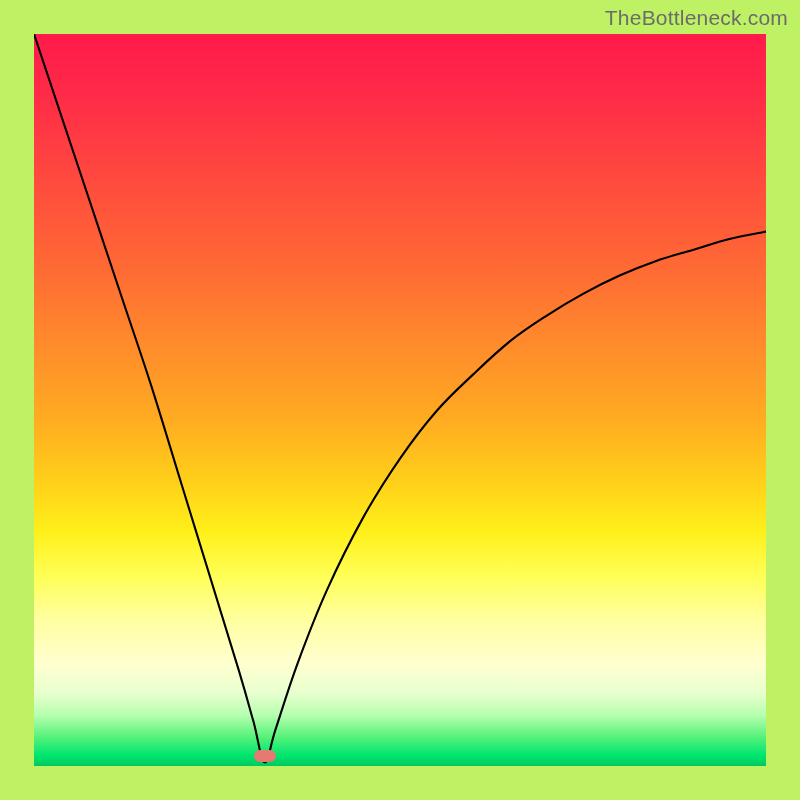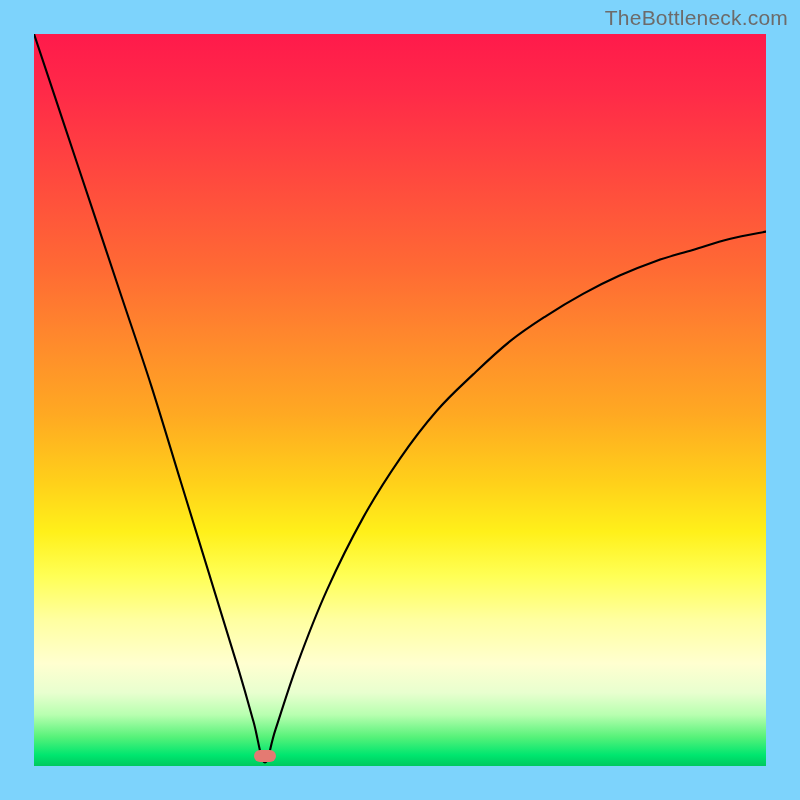--- a/index.html
+++ b/index.html
@@ -10,21 +10,21 @@
     overflow: hidden;
     background: #000;
     font-family: Arial, Helvetica, sans-serif;
   }
   .frame {
     position: absolute;
     left: 0;
     top: 0;
     width: 800px;
     height: 800px;
-    background: #7dd3fc;
+    background: #bef264;
   }
   .plot {
     position: absolute;
     left: 34px;
     top: 34px;
     width: 732px;
     height: 732px;
     overflow: hidden;
   }
   .gradient {

